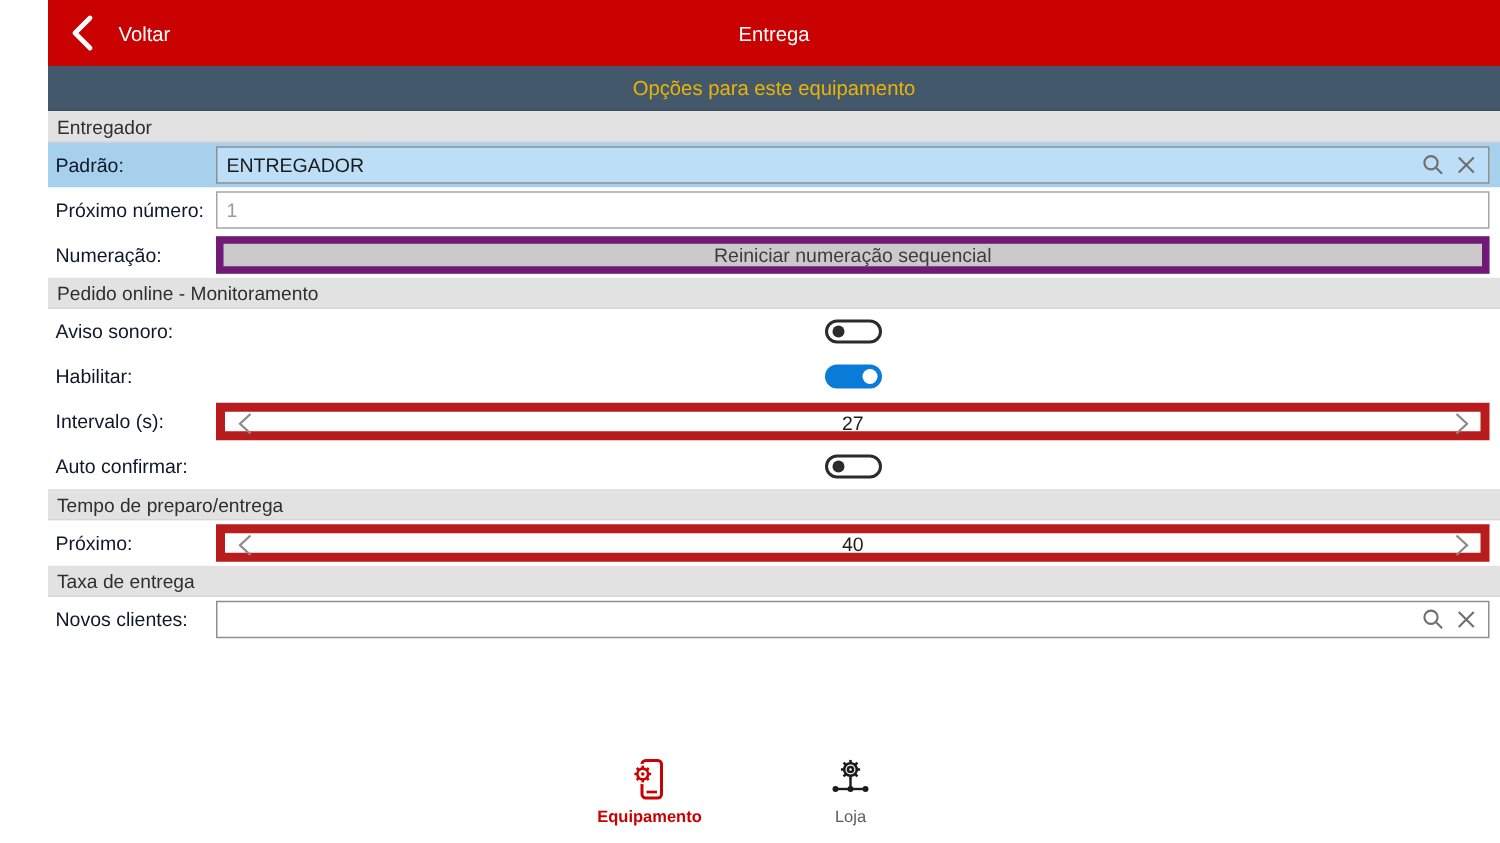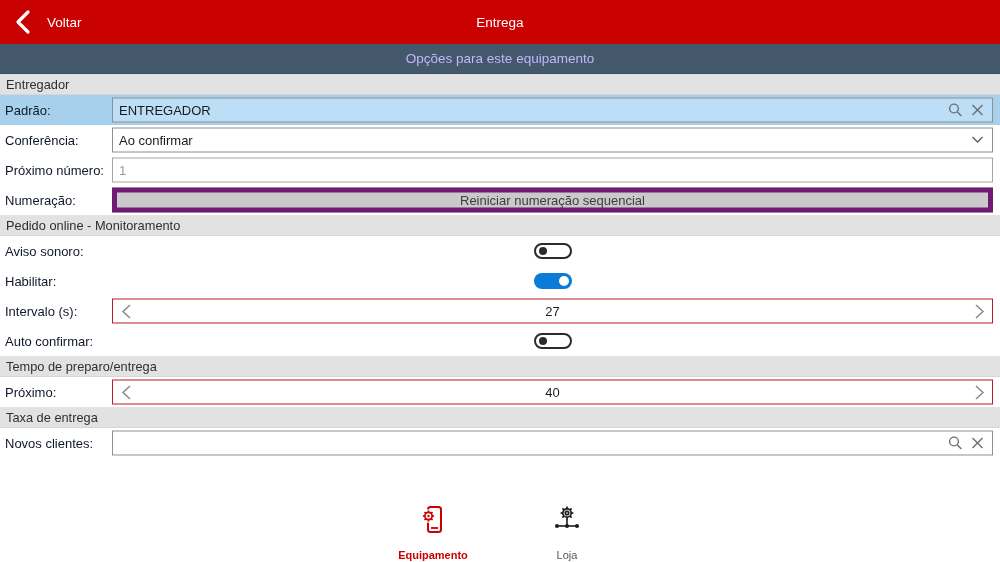--- a/index.html
+++ b/index.html
@@ -3,37 +3,37 @@
 <meta charset="utf-8">
 <style>
   * { box-sizing: border-box; }
   html,body { margin:0; padding:0; }
   body {
     width:1000px; height:562px;
     font-family:"Liberation Sans", sans-serif;
     background:#ffffff; overflow:hidden;
     -webkit-font-smoothing:antialiased;
   }
-  .app { position:relative; width:1000px; height:562px; background:#fff; }
+  .app { position:relative; width:1000px; height:562px; background:#fff;padding-left:32px; }
 
   
   .header {
     height:44px; background:#c90101; color:#fff;
     display:flex; align-items:center; position:relative;
   }
   .back-btn { display:flex; align-items:center; gap:12px; padding-left:13px; cursor:default; z-index:2; }
   .back-label { font-size:13.5px; color:#fff; }
   .header-title {
     position:absolute; left:0; right:0; text-align:center;
     font-size:13.5px; color:#fff;
   }
 
   
   .subheader {
-    height:30px; background:#44586c; color:#c4b5fd;
+    height:30px; background:#44586c; color:#eab308;
     display:flex; align-items:center; justify-content:center;
     font-size:13.5px; border-bottom:1px solid #3a4c5e;
   }
 
   
   .sec {
     height:21px; background:#e2e2e2; border-bottom:1px solid #d6d6d6;
     display:flex; align-items:center; padding-left:6px;
     font-size:12.8px; color:#2f2f2f;
   }
@@ -63,22 +63,22 @@
 
   .graybtn {
     width:100%; height:100%;
     background:#cacaca; border:5px solid #701a75;
     display:flex; align-items:center; justify-content:center;
     font-size:13px; color:#3d3d3d;
   }
 
   
   .stepper {
-    width:100%; height:100%; border:1px solid #b91c1c;
-    display:flex; align-items:center; background:#fff;
+    width:100%; height:100%; border:6px solid #b91c1c;
+    display:flex; align-items:flex-start; background:#fff;
   }
   .stepper .chev { width:26px; display:flex; align-items:center; justify-content:center; }
   .stepper .num { flex:1; text-align:center; font-size:13px; color:#1e1e1e; }
 
   
   .toggle-wrap { position:absolute; left:112px; right:7px; top:50%; transform:translateY(-50%); display:flex; justify-content:center; }
   .toggle { width:38px; height:16px; border-radius:9px; position:relative; }
   .toggle.on { background:#0a7bd6; }
   .toggle.on .knob {
     position:absolute; right:3px; top:50%; transform:translateY(-50%);
@@ -89,21 +89,21 @@
     position:absolute; left:3px; top:50%; transform:translateY(-50%);
     width:8px; height:8px; border-radius:50%; background:#2b2b2b;
   }
 
   
   .tabbar {
     position:absolute; left:0; right:0; bottom:6px; height:52px;
     display:flex; align-items:flex-start; justify-content:center; gap:46px;
     background:#fff;
   }
-  .tab { display:flex; flex-direction:column; align-items:center; gap:13px; width:88px; }
+  .tab { display:flex; flex-direction:column; align-items:center; gap:3px; width:88px; }
   .tab .tab-label { font-size:11px; color:#5a5a5a; }
   .tab.active .tab-label { color:#c90101; font-weight:bold; }
 </style>
 </head>
 <body>
 
 <div class="app">
 
   <div class="header">
     <div class="back-btn">
@@ -139,35 +139,20 @@
             <svg width="13" height="13" viewBox="0 0 13 13">
                 <line x1="1.5" y1="1.5" x2="11.5" y2="11.5" stroke="#6f6f6f" stroke-width="1.4"></line>
                 <line x1="11.5" y1="1.5" x2="1.5" y2="11.5" stroke="#6f6f6f" stroke-width="1.4"></line>
               </svg>
           </span>
         </span>
       </div>
     </div>
   </div>
 
-  <div class="row">
-    <span class="lbl">Conferência:</span>
-    <div class="ctrl">
-      <div class="inputbox">
-        <span class="val">Ao confirmar</span>
-        <span class="trail-icons">
-          <span class="icon-btn">
-            <svg width="13" height="9" viewBox="0 0 13 9">
-                <polyline points="1.5,1.5 6.5,6.5 11.5,1.5" fill="none" stroke="#5c5c5c" stroke-width="1.3"></polyline>
-              </svg>
-          </span>
-        </span>
-      </div>
-    </div>
-  </div>
 
 
   <div class="row">
     <span class="lbl">Próximo número:</span>
     <div class="ctrl">
       <div class="inputbox" style="border-color:#a6a6a6;">
         <span class="val dim">1</span>
       </div>
     </div>
   </div>

